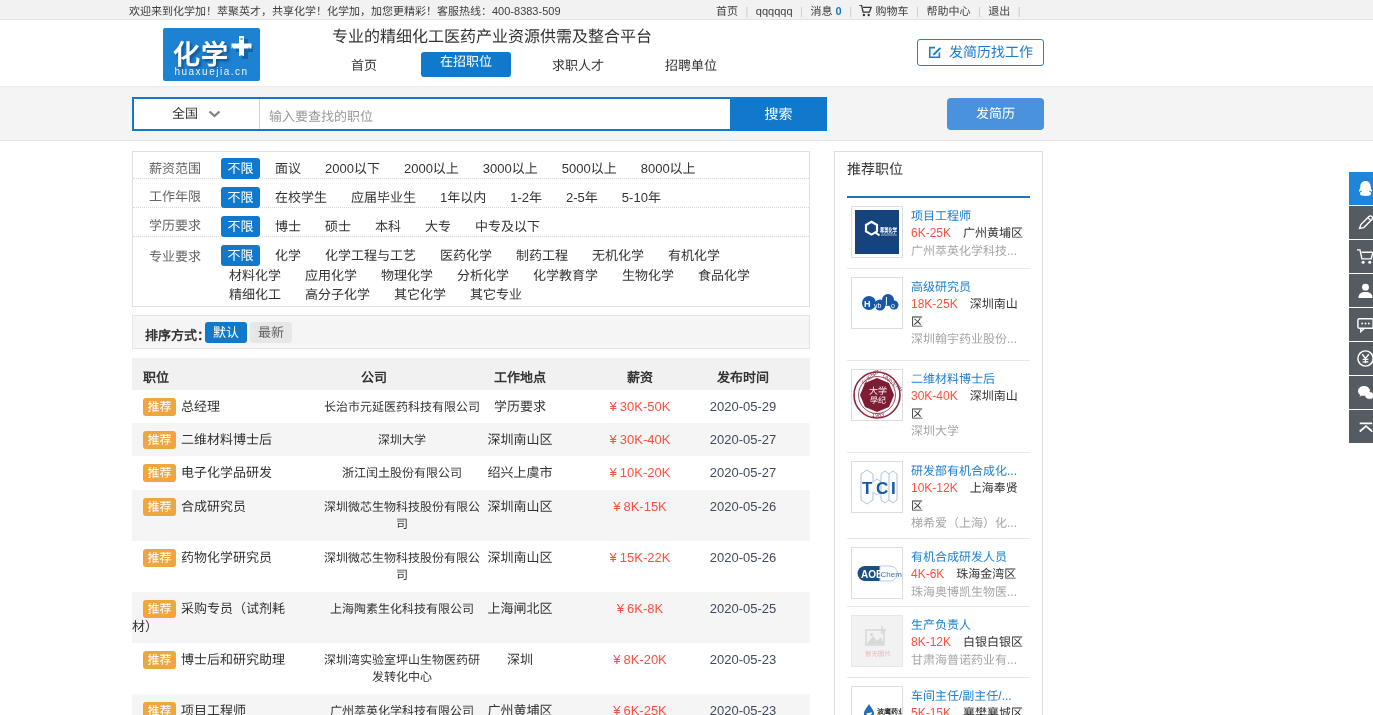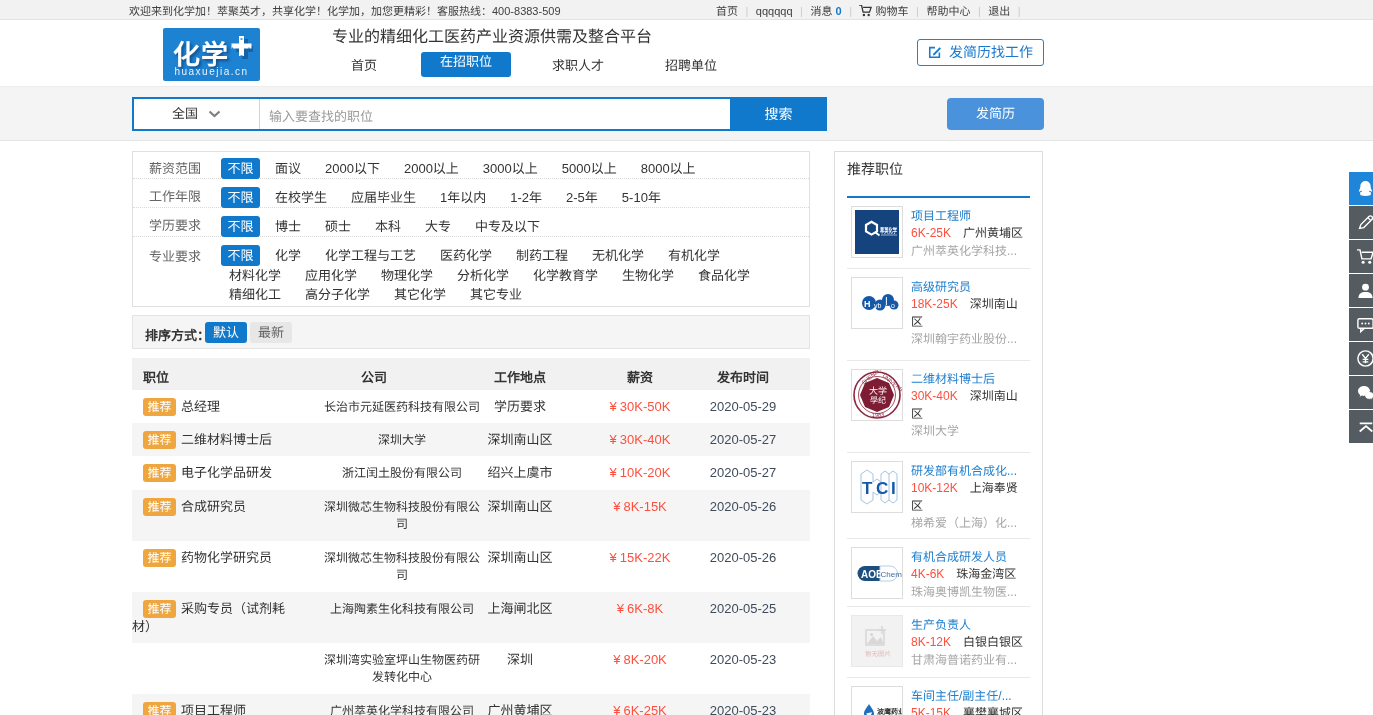--- a/index.html
+++ b/index.html
@@ -215,20 +215,21 @@
           <div class="cell dt">2020-05-26</div>
         </div>
     <div class="jrow h51 gray">
           <div class="cell t"><span class="badge">推荐</span>采购专员（试剂耗材）</div>
           <div class="cell co">上海陶素生化科技有限公司</div>
           <div class="cell loc">上海闸北区</div>
           <div class="cell sal"><span class="yen">¥</span>6K-8K</div>
           <div class="cell dt">2020-05-25</div>
         </div>
     <div class="jrow h51">
+          <div class="cell t"><span class="badge">推荐</span>博士后和研究助理</div>
           <div class="cell co">深圳湾实验室坪山生物医药研发转化中心</div>
           <div class="cell loc">深圳</div>
           <div class="cell sal"><span class="yen">¥</span>8K-20K</div>
           <div class="cell dt">2020-05-23</div>
         </div>
     <div class="jrow h51 gray">
           <div class="cell t"><span class="badge">推荐</span>项目工程师</div>
           <div class="cell co">广州萃英化学科技有限公司</div>
           <div class="cell loc">广州黄埔区</div>
           <div class="cell sal"><span class="yen">¥</span>6K-25K</div>

